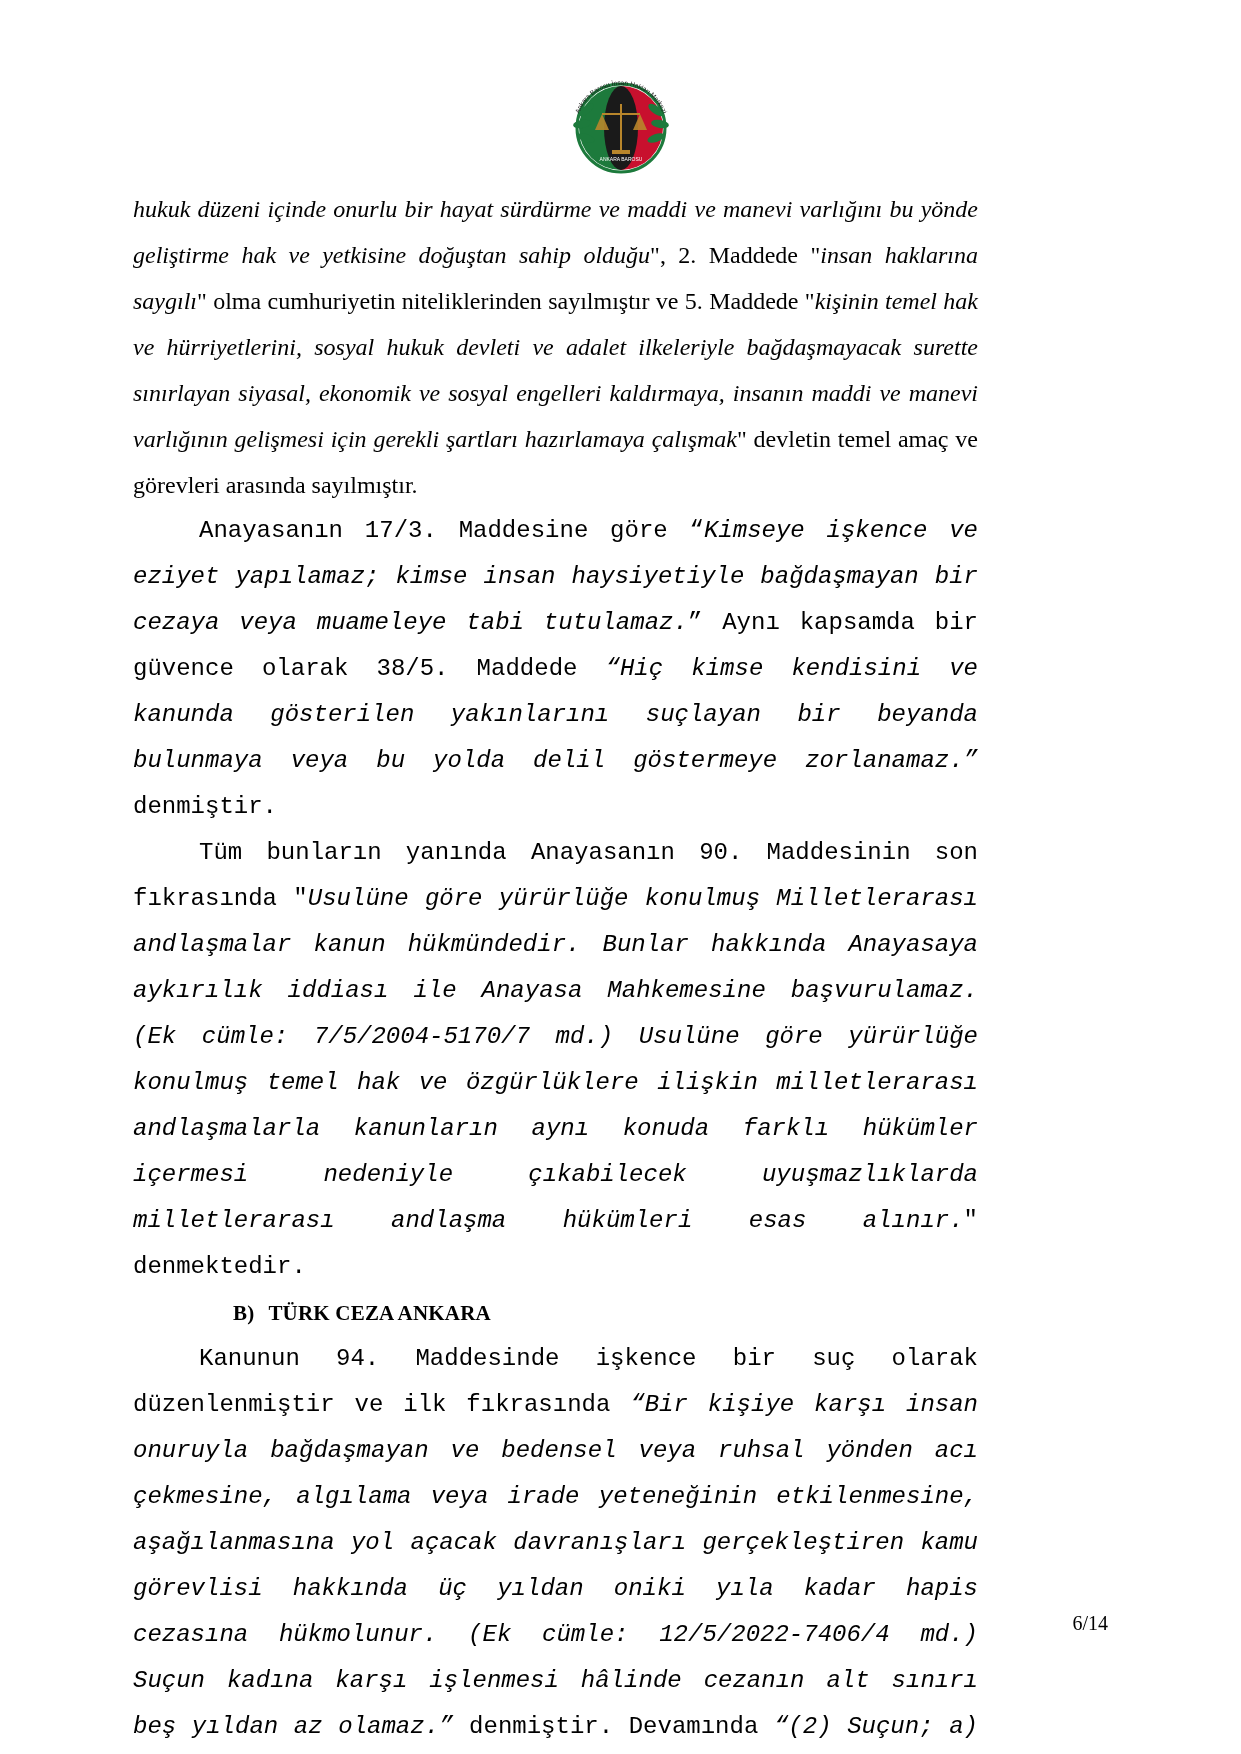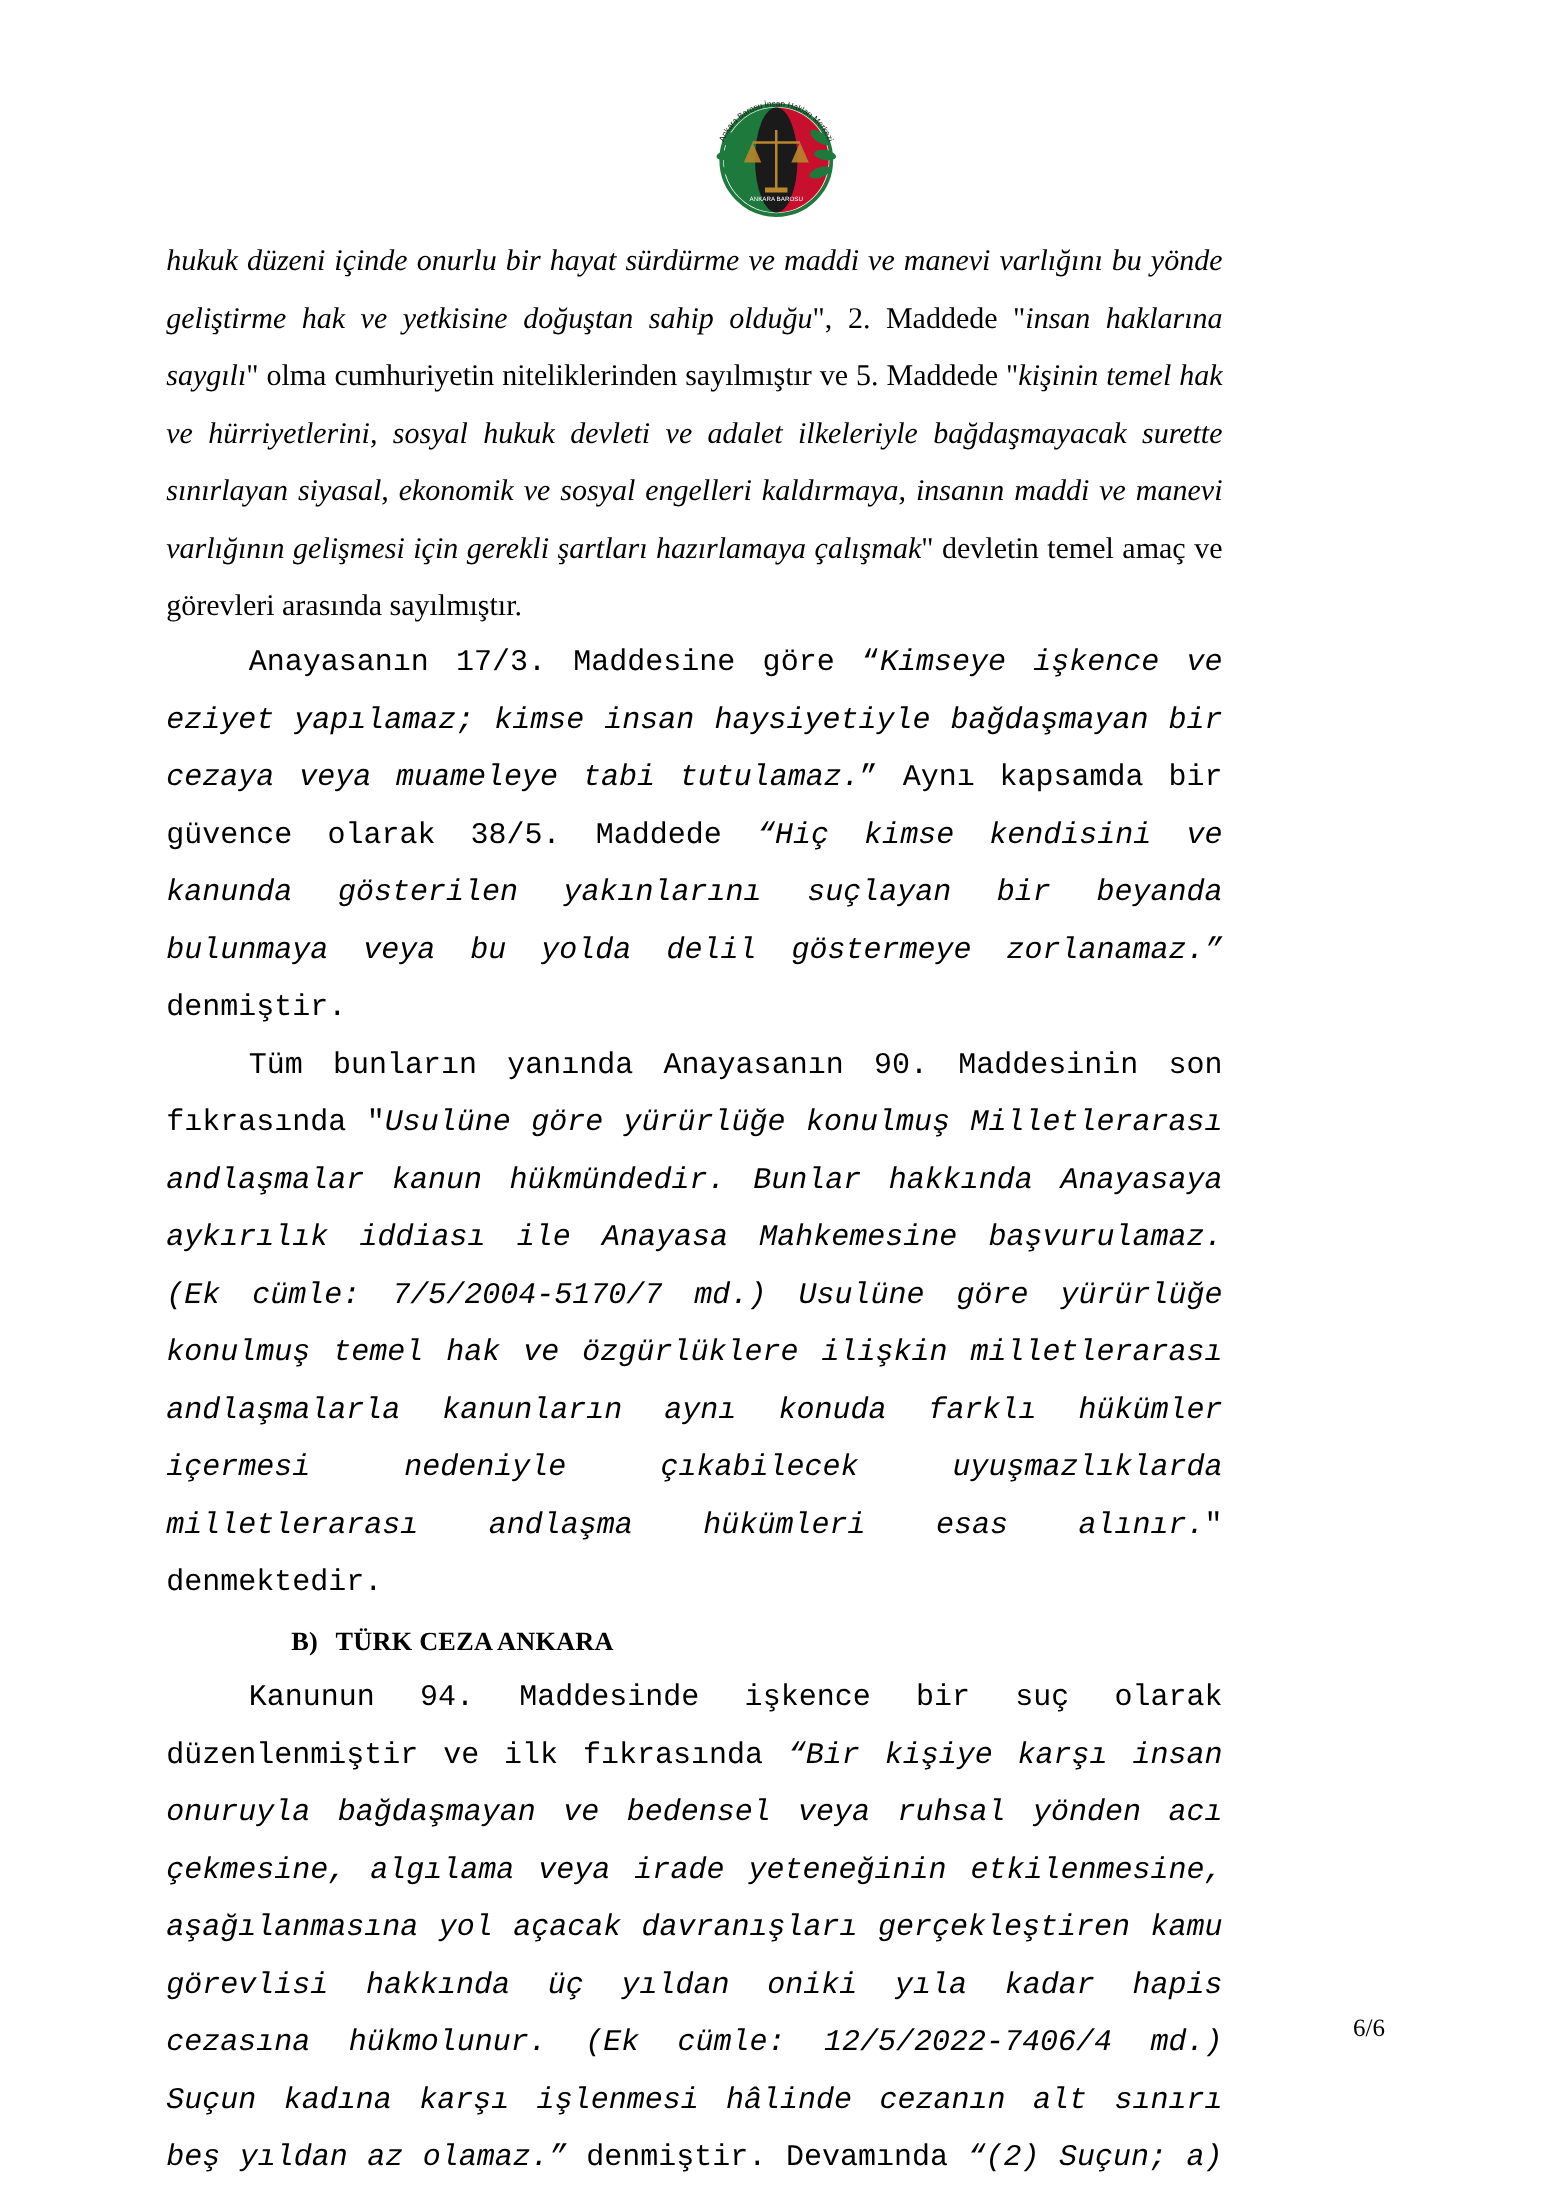--- a/index.html
+++ b/index.html
@@ -116,15 +116,15 @@
 
     <p class="indent"><span>Tüm bunların yanında Anayasanın 90. Maddesinin son fıkrasında "</span><span class="it">Usulüne göre yürürlüğe konulmuş Milletlerarası andlaşmalar kanun hükmündedir. Bunlar hakkında Anayasaya aykırılık iddiası ile Anayasa Mahkemesine başvurulamaz. (Ek cümle: 7/5/2004-5170/7 md.) Usulüne göre yürürlüğe konulmuş temel hak ve özgürlüklere ilişkin milletlerarası andlaşmalarla kanunların aynı konuda farklı hükümler içermesi nedeniyle çıkabilecek uyuşmazlıklarda milletlerarası andlaşma hükümleri esas alınır.</span><span>" denmektedir.</span></p>
 
     <h2 class="heading"><span class="lbl">B)</span><span>TÜRK CEZA ANKARA</span></h2>
 
     <p class="indent"><span>Kanunun 94. Maddesinde işkence bir suç olarak düzenlenmiştir ve ilk fıkrasında </span><span class="it">“Bir kişiye karşı insan onuruyla bağdaşmayan ve bedensel veya ruhsal yönden acı çekmesine, algılama veya irade yeteneğinin etkilenmesine, aşağılanmasına yol açacak davranışları gerçekleştiren kamu görevlisi hakkında üç yıldan oniki yıla kadar hapis cezasına hükmolunur. (Ek cümle: 12/5/2022-7406/4 md.) Suçun kadına karşı işlenmesi hâlinde cezanın alt sınırı beş yıldan az olamaz.”</span><span> denmiştir. Devamında </span><span class="it">“(2) Suçun; a) Çocuğa, beden veya ruh bakımından kendisini savunamayacak durumda bulunan kişiye ya da gebe kadına karşı, b) Avukata veya diğer kamu görevlisine karşı görevi dolayısıyla, İşlenmesi halinde, sekiz yıldan onbeş yıla kadar hapis cezasına hükmolunur. (3) Fiilin cinsel yönden taciz şeklinde gerçekleşmesi halinde, on yıldan onbeş yıla kadar hapis cezasına hükmolunur. (4) Bu suçun işlenişine iştirak eden diğer kişiler de kamu görevlisi gibi cezalandırılır. (5) Bu suçun ihmali davranışla işlenmesi halinde, verilecek cezada bu nedenle indirim yapılmaz. (6) (Ek: 11/4/2013-6459/9 md.) Bu suçtan dolayı zamanaşımı işlemez.”</span><span> denmiştir.</span></p>
 
 
   </div>
 
-  <div class="footer">6/6</div>
+  <div class="footer">6/14</div>
 
 </div>
 
 </body></html>

